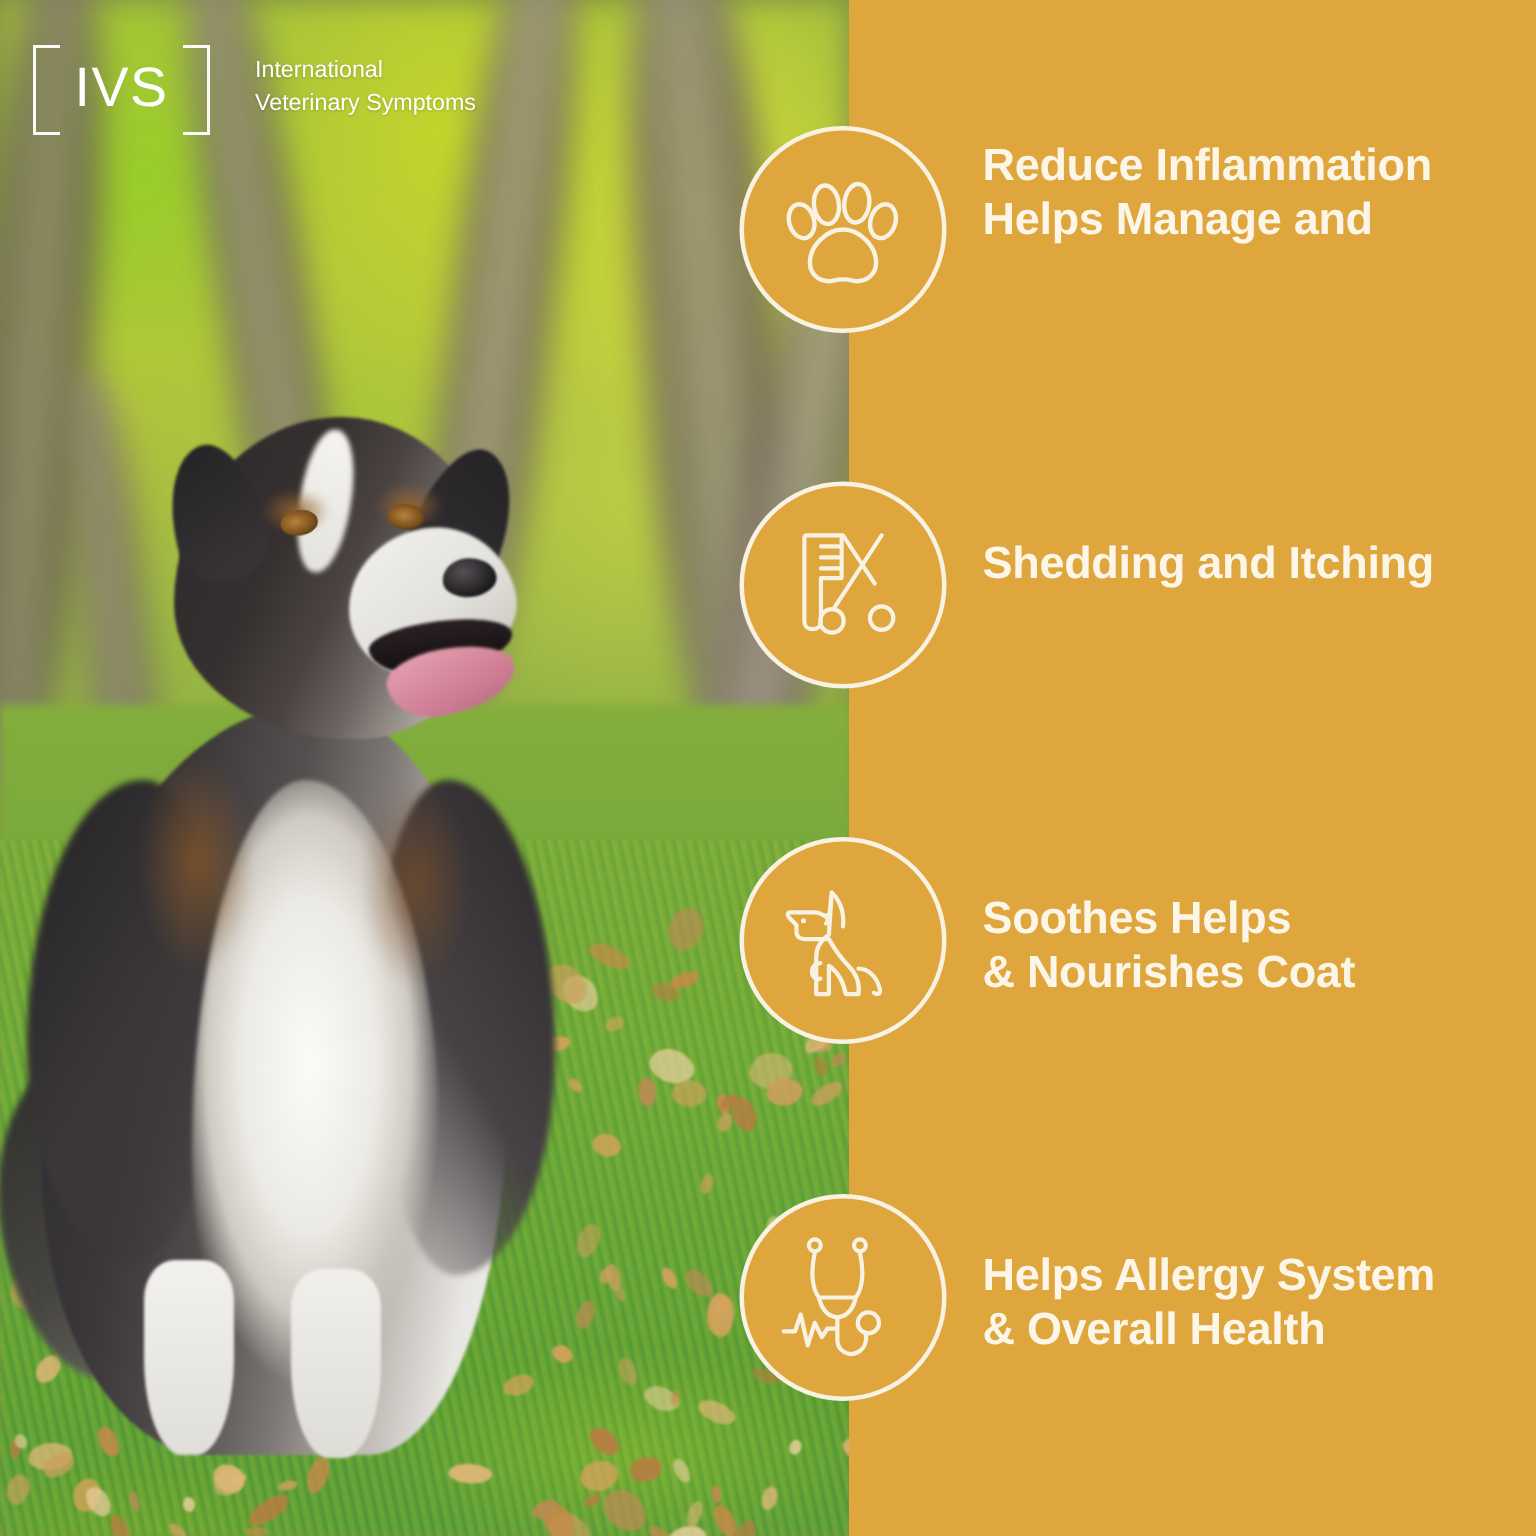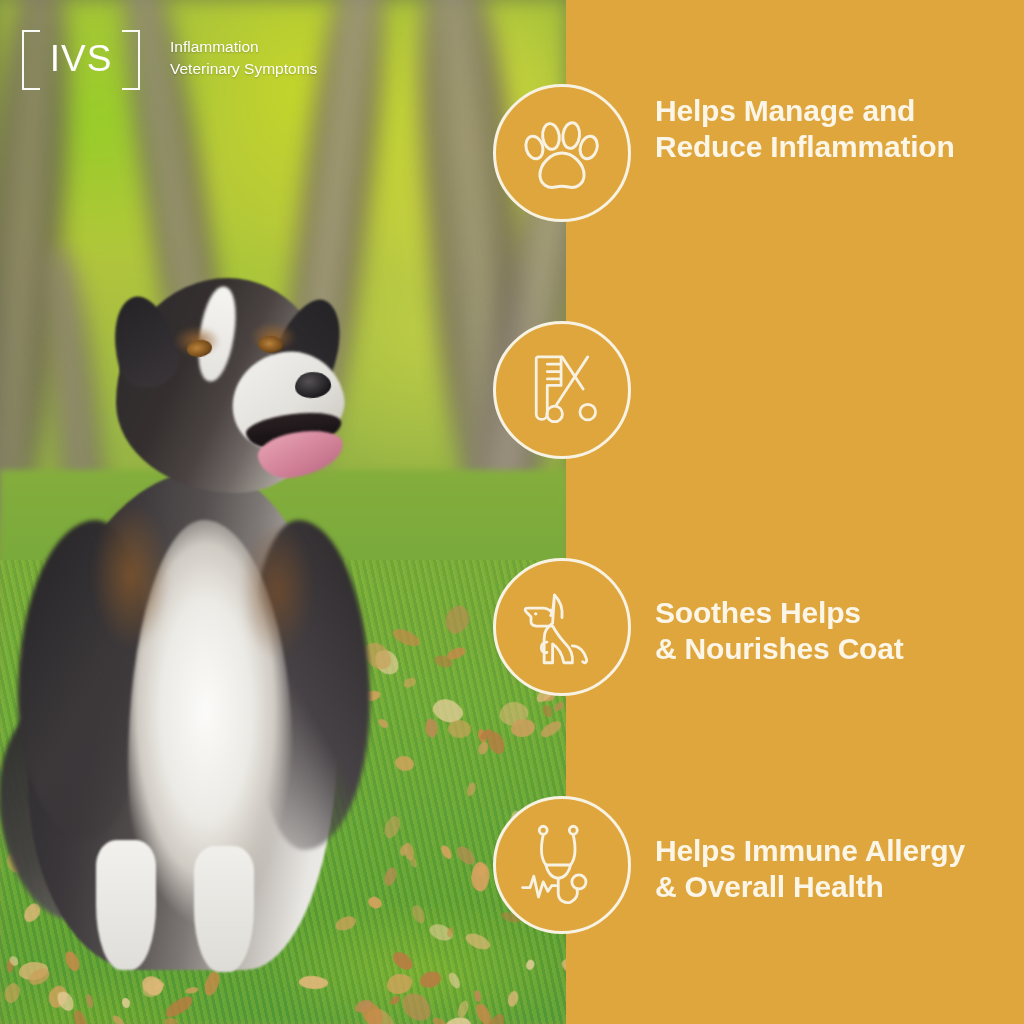--- a/index.html
+++ b/index.html
@@ -374,54 +374,55 @@
     </div>
   </div>
 
   <div class="panel"></div>
 
   <div class="logo">
     <div class="brk">
       <div class="ivs">IVS</div>
     </div>
     <div class="tagline">
-      <div>Inflammation</div>
+      <div>International</div>
       <div>Veterinary Symptoms</div>
     </div>
   </div>
 
   <div class="circle" style="left:493px;top:84px;">
     <svg width="92" height="92" viewBox="0 0 100 100">
       <g fill="none" stroke="#f7f2e2" stroke-width="3.2">
         <ellipse cx="20" cy="44" rx="9" ry="12.5" transform="rotate(-16 20 44)"></ellipse>
         <ellipse cx="38" cy="32" rx="9" ry="14" transform="rotate(-7 38 32)"></ellipse>
         <ellipse cx="60" cy="31" rx="9" ry="14" transform="rotate(7 60 31)"></ellipse>
         <ellipse cx="79" cy="44" rx="9" ry="12.5" transform="rotate(17 79 44)"></ellipse>
         <path d="M50 50 C62 50 74 62 74 74 C74 84 65 89 57 87 C53 86 47 86 43 87 C35 89 26 84 26 74 C26 62 38 50 50 50 Z"></path>
       </g>
     </svg>
   </div>
   <div class="btext" style="top:93px;">
+    <div>Reduce Inflammation</div>
     <div>Helps Manage and</div>
-    <div>Reduce Inflammation</div>
   </div>
 
   <div class="circle" style="left:493px;top:321px;">
     <svg width="92" height="92" viewBox="0 0 100 100">
       <g fill="none" stroke="#f7f2e2" stroke-width="3" stroke-linecap="round" stroke-linejoin="round">
         <path d="M24 14 L49 14 L49 45 L34 45 L34 76 C34 84 22 84 22 76 L22 16 C22 14.8 22.8 14 24 14 Z"></path>
         <path d="M34 22 L48 22 M34 30 L48 30 M34 38 L48 38"></path>
         <path d="M78 14 L44 66"></path>
         <path d="M50 14 L73 49"></path>
         <circle cx="42" cy="76" r="8.5"></circle>
         <circle cx="78" cy="74" r="8.5"></circle>
       </g>
     </svg>
   </div>
   <div class="btext" style="top:358px;">
+    <div>Shedding and Itching</div>
   </div>
 
   <div class="circle" style="left:493px;top:558px;">
     <svg width="94" height="94" viewBox="0 0 100 100">
       <g fill="none" stroke="#f7f2e2" stroke-width="3" stroke-linecap="round" stroke-linejoin="round">
         <path d="M42 16 L40 35 C40 35 35 30 30 30 L13 30 C10.5 30 10 32 12 34 L17 39 L17 44 C17 47 19 49 23 49 L40 49
                  C44 56 48 62 54 68 C60 74 62 80 61 88 L52 88 C50 78 46 72 40 68 L40 88 L31 88 L31 62
                  C31 56 34 50 40 46 L42 16 Z"></path>
         <path d="M42 16 C48 22 51 30 50 40"></path>
         <circle cx="22" cy="36" r="1.8" fill="#f7f2e2" stroke="none"></circle>
@@ -444,17 +445,17 @@
         <path d="M30 18 C27 32 28 44 33 50"></path>
         <path d="M62 18 C65 32 64 44 59 50"></path>
         <path d="M33 50 L59 50 C57 60 51 64 46 64 C41 64 35 60 33 50 Z"></path>
         <path d="M46 64 L46 80 C46 88 54 92 60 89 C66 86 67 80 66 75"></path>
         <circle cx="68" cy="68" r="7.5"></circle>
         <path d="M8 74 L16 74 L20 62 L25 84 L30 68 L35 78 L39 72 L44 72"></path>
       </g>
     </svg>
   </div>
   <div class="btext" style="top:833px;">
-    <div>Helps Immune Allergy</div>
+    <div>Helps Allergy System</div>
     <div>&amp; Overall Health</div>
   </div>
 
 </div>
 
 </body></html>

